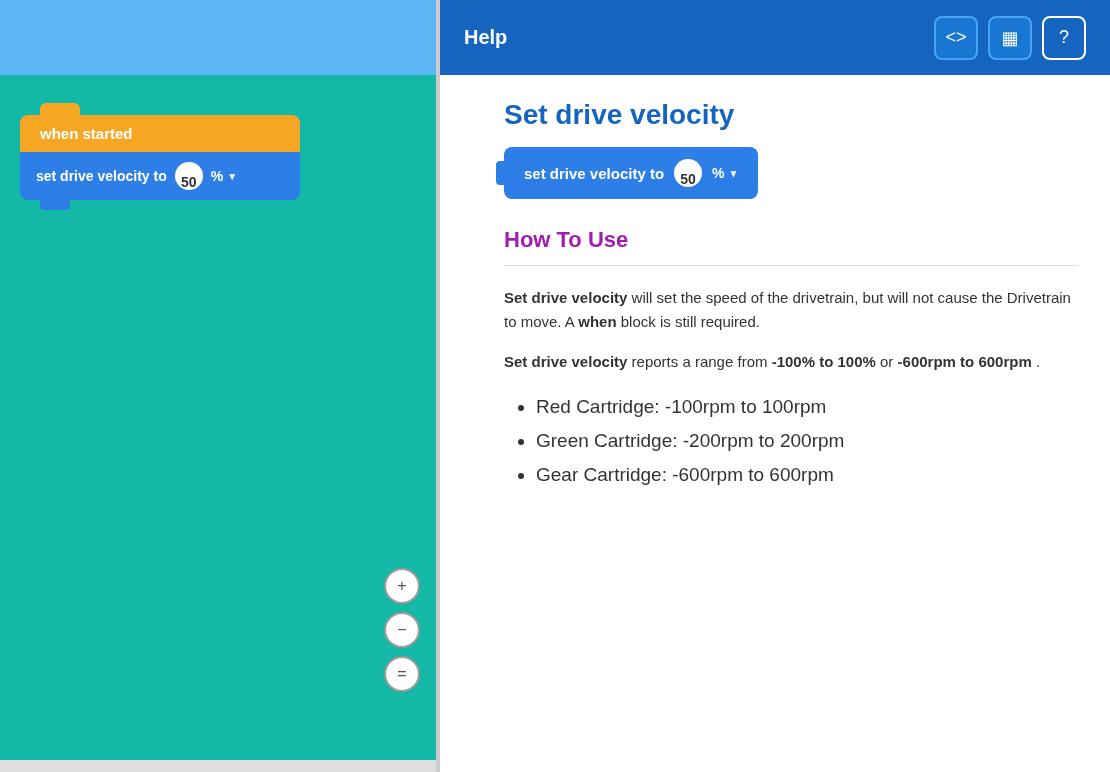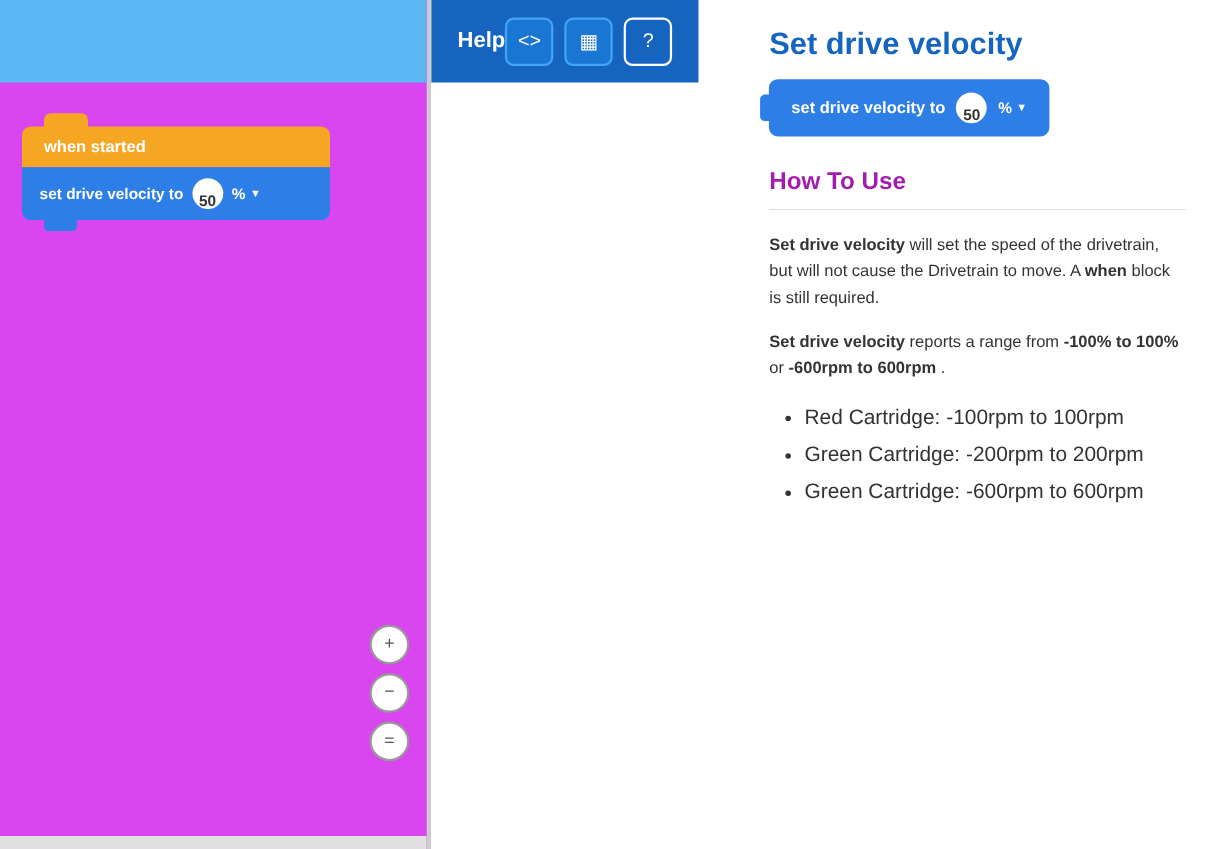--- a/index.html
+++ b/index.html
@@ -7,22 +7,22 @@
 
     
     .main-area {
       display: flex;
       flex: 1;
       overflow: hidden;
     }
 
     
     .left-panel {
-      width: 388px;
-      background-color: #d946ef;
+      width: 436px;
+      background-color: #14b8a6;
       position: relative;
       flex-shrink: 0;
       overflow: hidden;
     }
 
     .left-panel-top {
       background-color: #5bb8f5;
       height: 75px;
       width: 100%;
     }
@@ -117,21 +117,21 @@
       background-color: #cccccc;
       height: 100%;
       flex-shrink: 0;
     }
 
     
     .right-panel {
       flex: 1;
       background-color: #ffffff;
       display: flex;
-      flex-direction: row;
+      flex-direction: column;
       overflow: hidden;
     }
 
     .help-header {
       background-color: #1565c0;
       color: white;
       padding: 0 24px;
       height: 75px;
       display: flex;
       align-items: center;
@@ -385,18 +385,18 @@
 
       
       <ul>
         <li>
           <span>Red Cartridge: -100rpm to 100rpm</span>
         </li>
         <li>
           <span>Green Cartridge: -200rpm to 200rpm</span>
         </li>
         <li>
-          <span>Green Cartridge: -600rpm to 600rpm</span>
+          <span>Gear Cartridge: -600rpm to 600rpm</span>
         </li>
       </ul>
     </div>
   </div>
 </div>
 
 </body></html>

